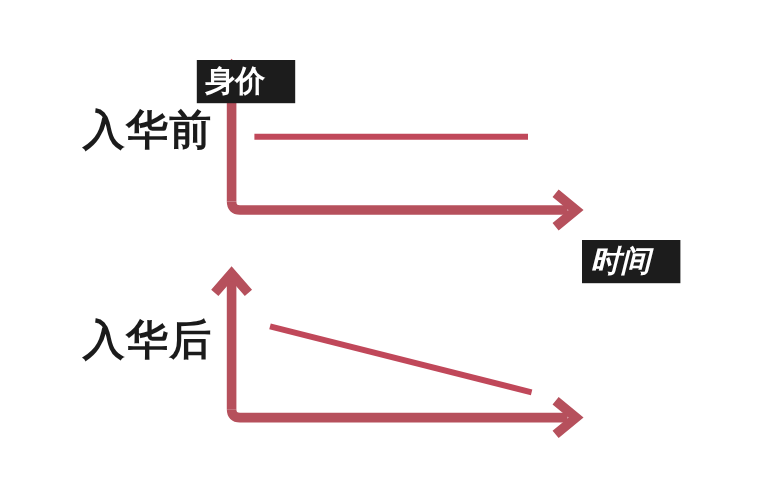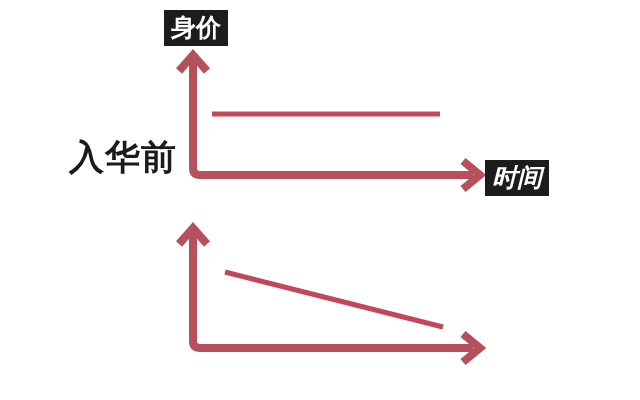--- a/index.html
+++ b/index.html
@@ -32,37 +32,37 @@
     color: #1b1b1b;
     font-size: 35px;
     line-height: 1;
     letter-spacing: 1px;
     white-space: nowrap;
     font-family: "DejaVu Sans", "Liberation Sans", sans-serif;
   }
   #label-before {
     left: 69px;
     top: 92px;
-    margin-top: 48px;
   }
   #label-after {
     left: 69px;
     top: 267px;
   }
   .axis-tag {
     position: absolute;
     background: #1c1c1c;
     color: #ffffff;
     font-weight: 700;
     font-size: 25px;
     line-height: 1;
-    padding: 5px 7px 6px 7px;
+    padding: 5px 25px 6px 7px;
     white-space: nowrap;
     letter-spacing: 0px;
     font-family: "DejaVu Sans", "Liberation Sans", sans-serif;
+    margin-top: 40px;
   }
   #tag-yaxis {
     left: 164px;
     top: 10px;
   }
   #tag-xaxis {
     left: 485px;
     top: 160px;
     font-style: italic;
   }
@@ -97,18 +97,19 @@
 
       <path d="M 463 334 L 480 348 L 463 362" fill="none" stroke="#b6505c" stroke-width="8" stroke-linecap="butt" stroke-linejoin="miter"></path>
 
       <path d="M 225 272 L 443 327" fill="none" stroke="#c0485a" stroke-width="5" stroke-linecap="butt"></path>
     </g>
 
   </svg>
 
   <div class="section-label" id="label-before">入华前</div>
 
+  <div class="section-label" id="label-after">入华后</div>
 
   <div class="axis-tag" id="tag-yaxis">身价</div>
 
   <div class="axis-tag" id="tag-xaxis">时间</div>
 
 </div>
 
 </body></html>

